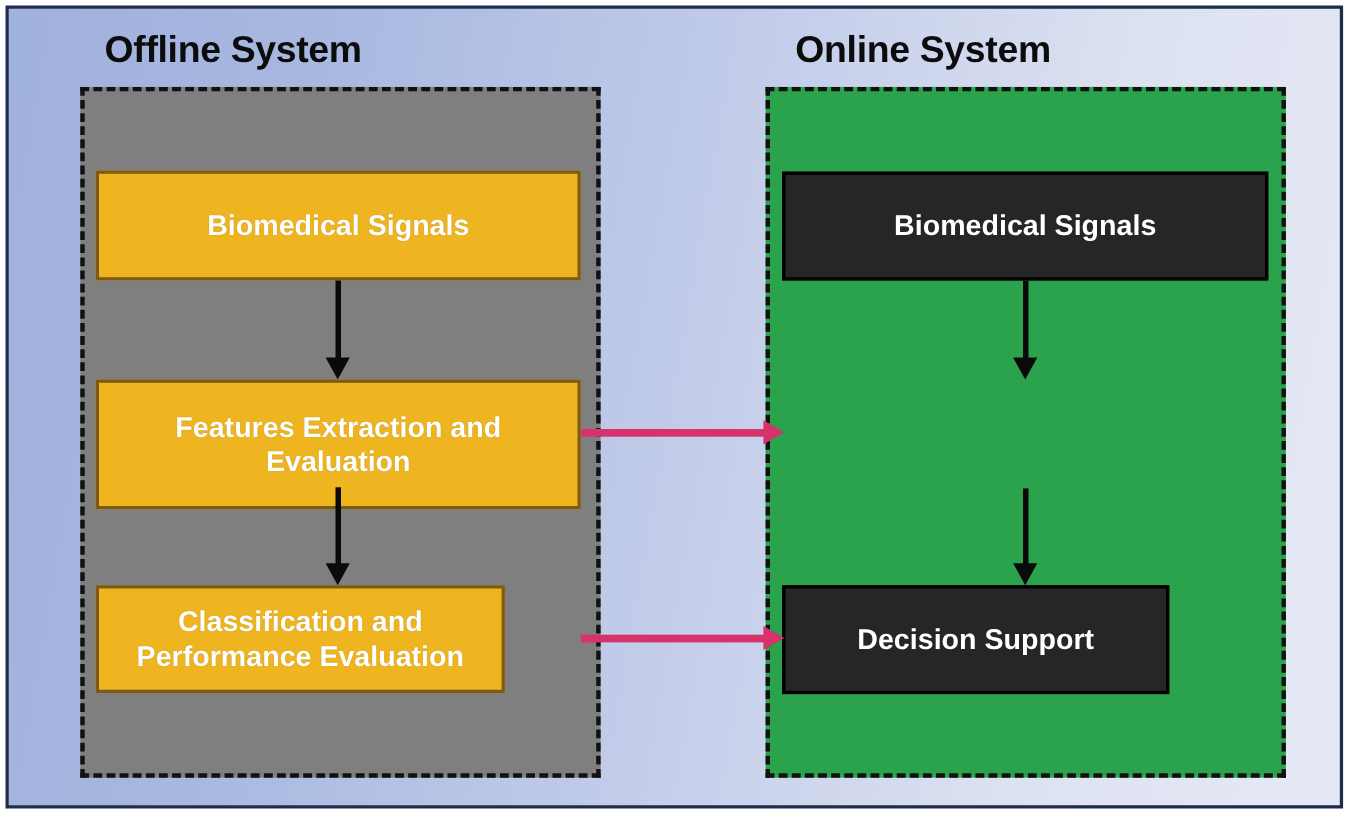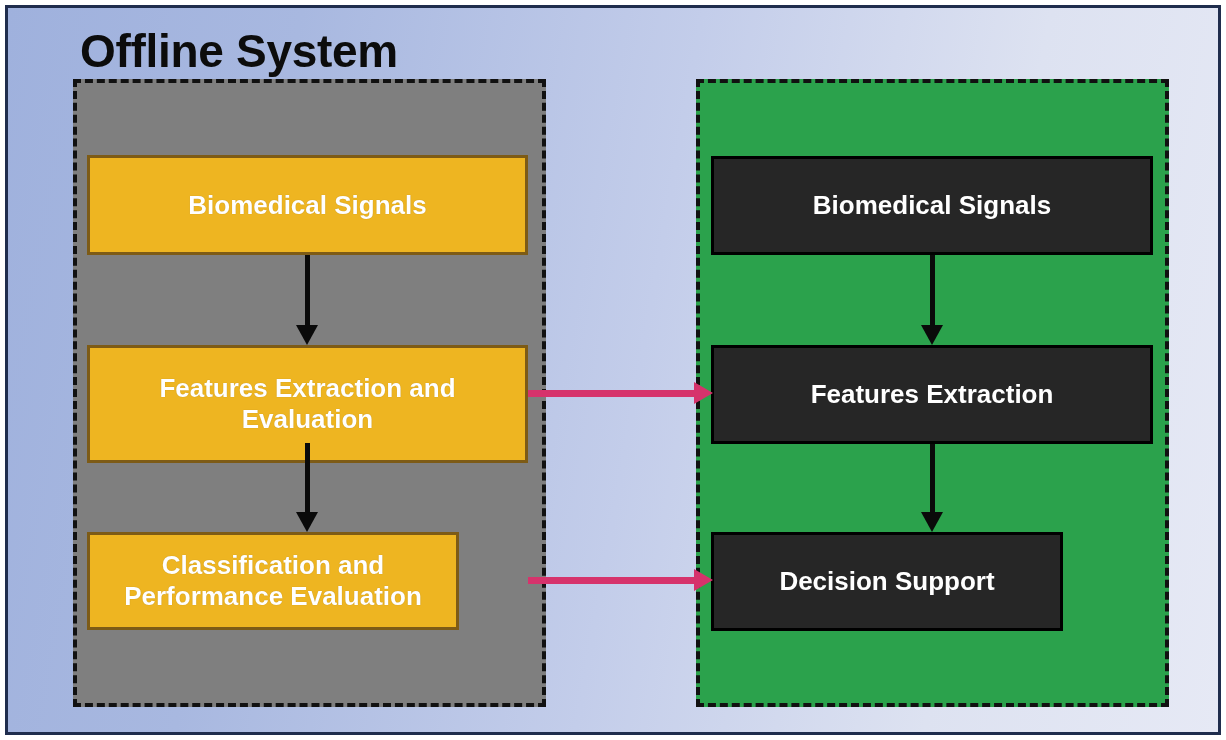--- a/index.html
+++ b/index.html
@@ -42,26 +42,27 @@
   #online-panel {
     left: 688px;
     top: 71px;
     width: 473px;
     height: 628px;
     background: #2ba24c;
   }
   
   .section-title {
     position: absolute;
-    font-size: 46px;
+    font-size: 34px;
     font-weight: bold;
     color: #0c0c0c;
     letter-spacing: -0.3px;
     white-space: nowrap;
     line-height: 1;
+    margin-left: 15px;
   }
   #offline-title { left: 72px; top: 20px; }
   #online-title  { left: 700px; top: 20px; }
 
   
   .node {
     position: absolute;
     box-sizing: border-box;
     display: flex;
     align-items: center;
@@ -163,31 +164,31 @@
 
     <div class="node yellow" id="node-offline-2">Features Extraction and Evaluation</div>
 
     <div class="varrow" id="varrow-off-2">
       <div class="shaft"></div>
       <div class="head"></div>
     </div>
 
     <div class="node yellow" id="node-offline-3">Classification and Performance Evaluation</div>
 
+    <div class="section-title" id="online-title">Online System</div>
 
     <div class="panel" id="online-panel"></div>
 
     <div class="node dark" id="node-online-1">Biomedical Signals</div>
 
     <div class="varrow" id="varrow-on-1">
       <div class="shaft"></div>
       <div class="head"></div>
     </div>
 
-    <div class="node dark" id="node-online-2">Features Extraction</div>
 
     <div class="varrow" id="varrow-on-2">
       <div class="shaft"></div>
       <div class="head"></div>
     </div>
 
     <div class="node dark" id="node-online-3">Decision Support</div>
 
     <div class="harrow" id="harrow-1">
       <div class="shaft"></div>

